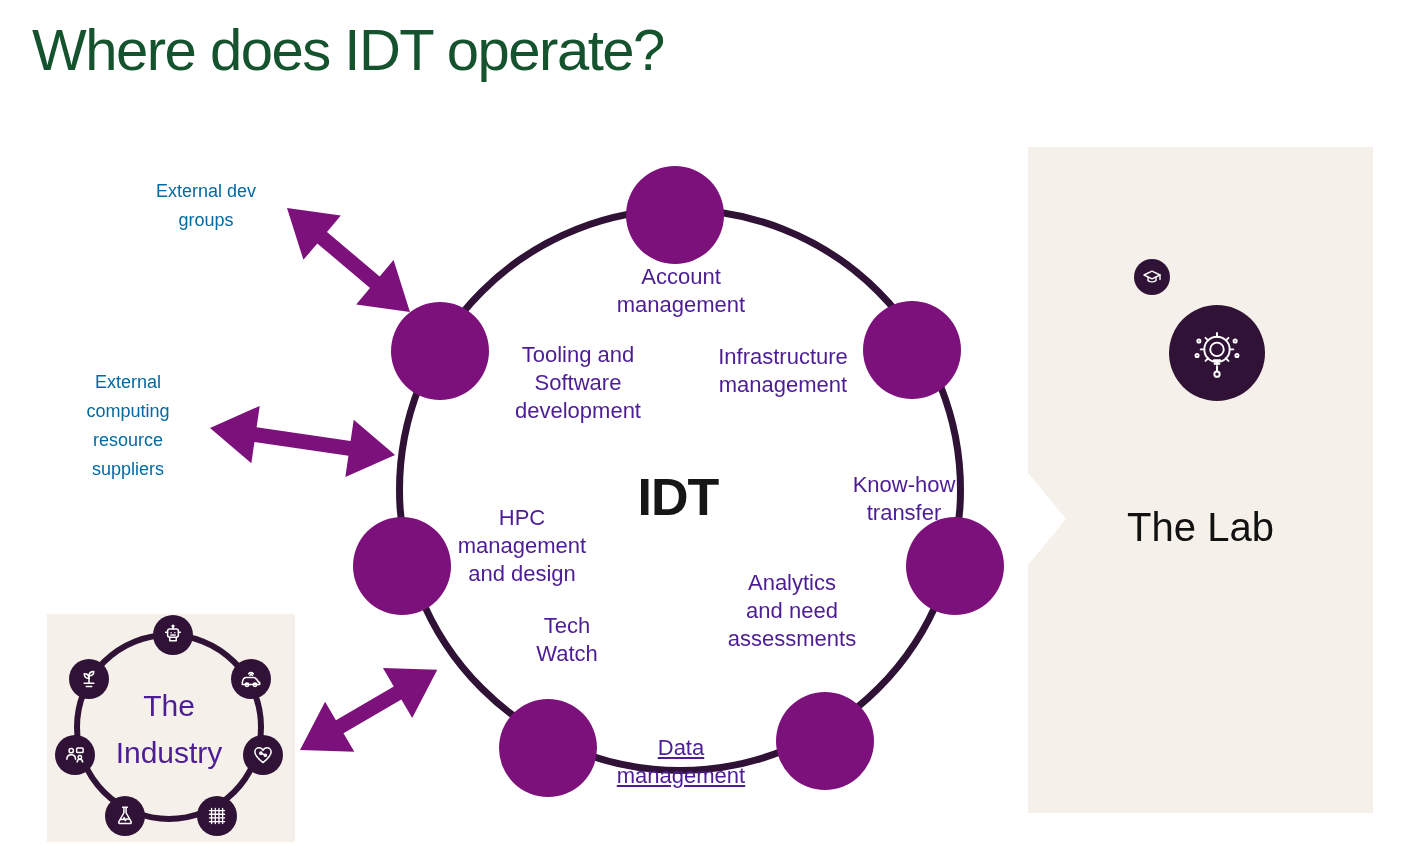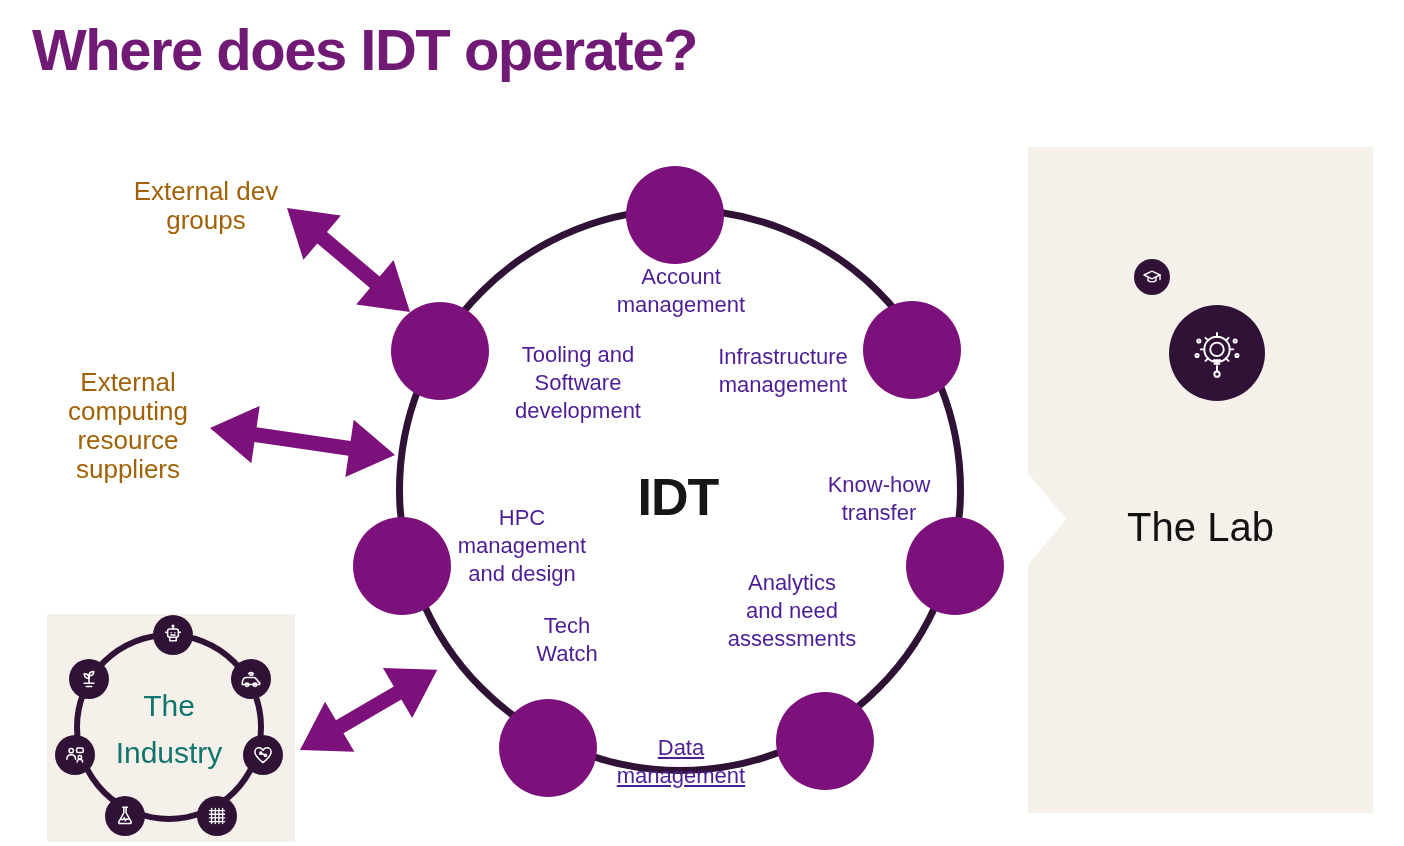--- a/index.html
+++ b/index.html
@@ -12,23 +12,23 @@
     background: #ffffff;
     overflow: hidden;
   }
   .pre { white-space: pre-line; }
 
   
   .page-title {
     position: absolute;
     left: 32px; top: 16px;
     font-size: 58px;
-    font-weight: 700;
+    font-weight: 400;
     letter-spacing: -1.5px;
-    color: #701a75;
+    color: #14532d;
   }
 
   
   .big-ring {
     position: absolute;
     left: 396px; top: 206px;
     width: 568px; height: 568px;
     border: 7px solid #2F1235;
     border-radius: 50%;
   }
@@ -51,23 +51,23 @@
     transform: translate(-50%, -50%);
     font-size: 52px;
     font-weight: 800;
     color: #161616;
     letter-spacing: -1px;
   }
   .ext-label {
     position: absolute;
     transform: translate(-50%, -50%);
     text-align: center;
-    font-size: 26px;
+    font-size: 18px;
     line-height: 29px;
-    color: #a16207;
+    color: #0369a1;
   }
 
   
   .arrow-layer {
     position: absolute;
     left: 0; top: 0;
     pointer-events: none;
   }
 
   
@@ -91,21 +91,21 @@
     background: #2F1235;
     display: flex; align-items: center; justify-content: center;
   }
   .industry-title {
     position: absolute;
     left: 122px; top: 115px;
     transform: translate(-50%, -50%);
     text-align: center;
     font-size: 30px;
     line-height: 47px;
-    color: #0f766e;
+    color: #4c1d95;
   }
 
   
   .lab-panel {
     position: absolute;
     left: 1028px; top: 147px;
     width: 345px; height: 666px;
     background: #F5F0E9;
   }
   .lab-notch {
@@ -162,21 +162,21 @@
   <div class="c-label pre" style="left:681px; top:291px; width:200px;">Account
 management</div>
   <div class="c-label pre" style="left:578px; top:383px; width:180px;">Tooling and
 Software
 development</div>
   <div class="c-label pre" style="left:783px; top:371px; width:190px;">Infrastructure
 management</div>
   <div class="c-label pre" style="left:522px; top:546px; width:180px;">HPC
 management
 and design</div>
-  <div class="c-label pre" style="left:879px; top:499px; width:150px;">Know-how
+  <div class="c-label pre" style="left:904px; top:499px; width:150px;">Know-how
 transfer</div>
   <div class="c-label pre" style="left:567px; top:640px; width:130px;">Tech
 Watch</div>
   <div class="c-label pre" style="left:792px; top:611px; width:170px;">Analytics
 and need
 assessments</div>
   <div class="c-label pre" style="left:681px; top:762px; width:180px;text-decoration:underline;">Data
 management</div>
 
   <div class="hub-label" style="left:678px; top:497px;">IDT</div>

